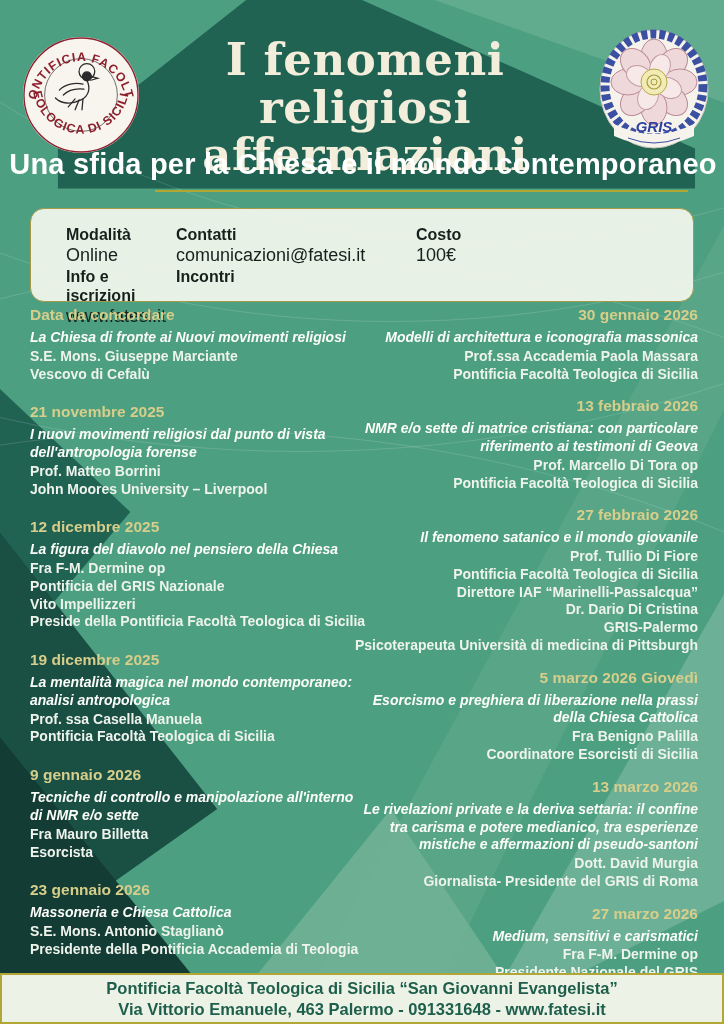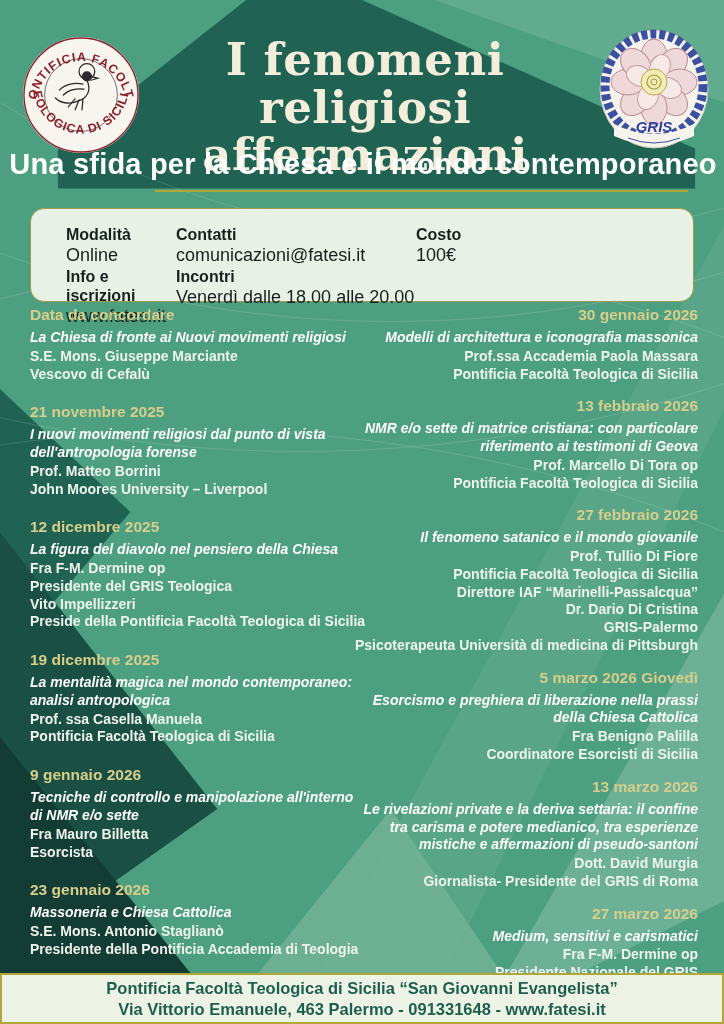--- a/index.html
+++ b/index.html
@@ -165,21 +165,20 @@
         <div class="value">100€</div>
       </div>
 
       <div class="info-field">
         <div class="label">Info e iscrizioni</div>
         <div class="value">www.fatesi.it</div>
       </div>
 
       <div class="info-field">
         <div class="label">Incontri</div>
-        <div class="value">Venerdì dalle 18.00 alle 20.00</div>
       </div>
     </div>
 
   <div class="col col-left">
 
       <div class="event">
         <div class="event-date">Data da concordare</div>
         <div class="event-title">La Chiesa di fronte ai Nuovi movimenti religiosi</div>
         <div class="event-people">
           <div>S.E. Mons. Giuseppe Marciante</div>
@@ -194,21 +193,21 @@
           <div>Prof. Matteo Borrini</div>
           <div>John Moores University – Liverpool</div>
         </div>
       </div>
 
       <div class="event">
         <div class="event-date">12 dicembre 2025</div>
         <div class="event-title">La figura del diavolo nel pensiero della Chiesa</div>
         <div class="event-people">
           <div>Fra F-M. Dermine op</div>
-          <div>Presidente del GRIS Teologica</div>
+          <div>Pontificia del GRIS Nazionale</div>
           <div>Vito Impellizzeri</div>
           <div>Preside della Pontificia Facoltà Teologica di Sicilia</div>
         </div>
       </div>
 
       <div class="event">
         <div class="event-date">19 dicembre 2025</div>
         <div class="event-title">La mentalità magica nel mondo contemporaneo: analisi antropologica</div>
         <div class="event-people">
           <div>Prof. ssa Casella Manuela</div>

